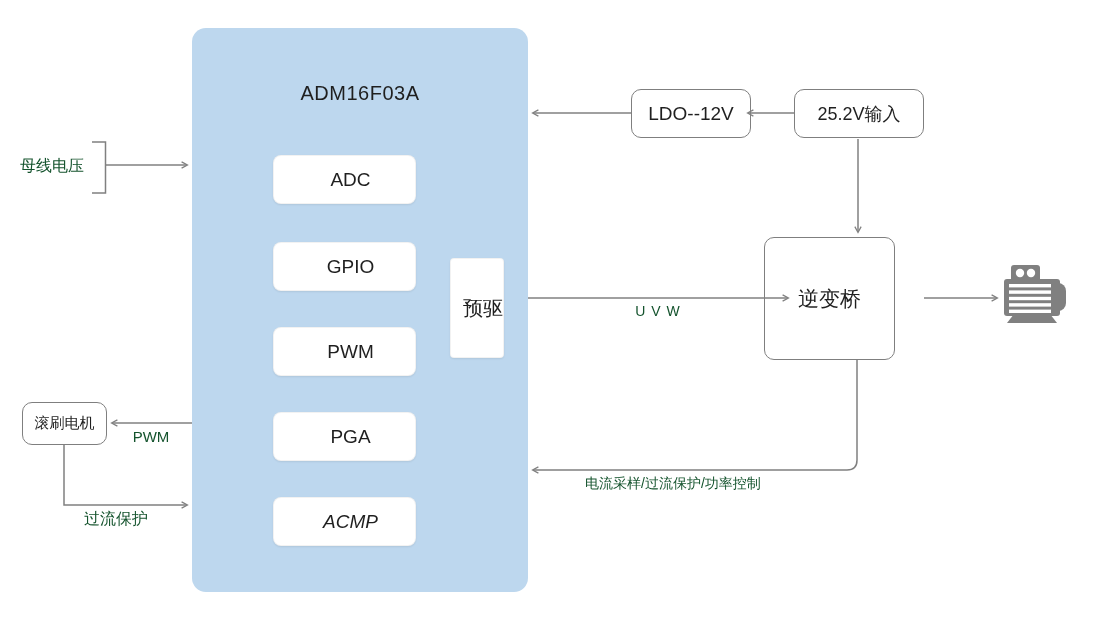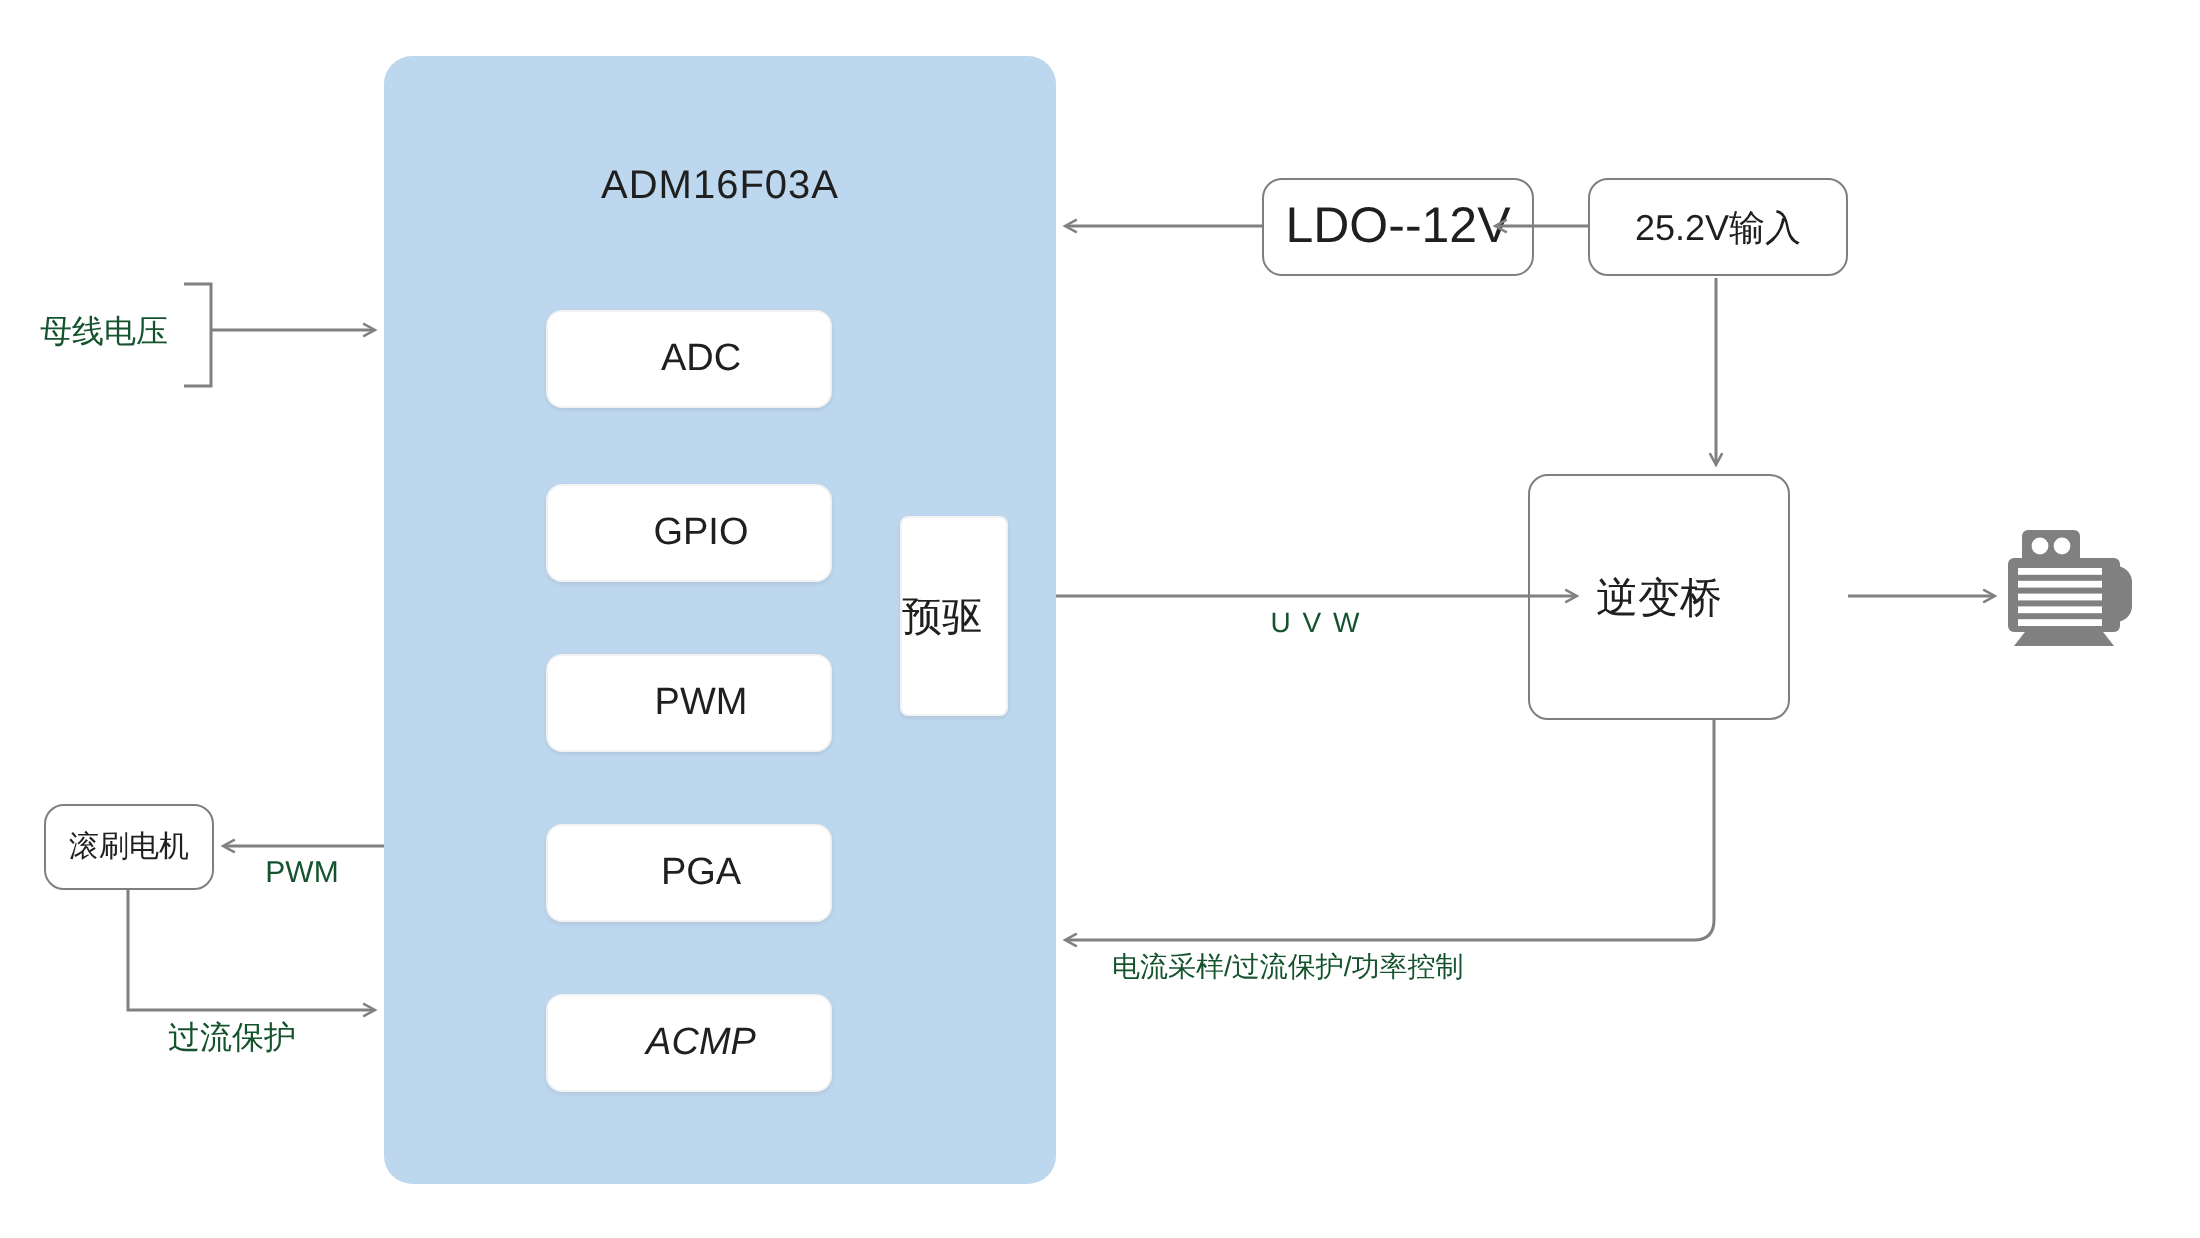--- a/index.html
+++ b/index.html
@@ -51,43 +51,43 @@
   .module.m3 { top: 412px; }
   .module.m4 { top: 497px; font-style: italic; }
   .predriver {
     position: absolute;
     left: 450px; top: 258px;
     width: 54px; height: 100px;
     background: #ffffff;
     border: 1px solid rgba(0,0,0,0.05);
     border-radius: 4px;
     box-shadow: 0 1px 2px rgba(0,0,0,0.08);
-    display: flex; align-items: center; justify-content: flex-start;
+    display: flex; align-items: center; justify-content: flex-end;
     font-size: 20px;
   }
   
   .node {
     position: absolute;
     background: #ffffff;
     border: 1.5px solid #7F7F7F;
     border-radius: 10px;
     display: flex; align-items: center; justify-content: center;
     color: #1f1f1f;
   }
-  .node.ldo       { left: 631px; top: 89px;  width: 136px; height: 49px;  font-size: 25px; }
+  .node.ldo       { left: 631px; top: 89px;  width: 120px; height: 49px;  font-size: 19px; }
   .node.pwr-input { left: 794px; top: 89px;  width: 130px; height: 49px;  font-size: 18px; }
   .node.inverter  { left: 764px; top: 237px; width: 131px; height: 123px; font-size: 21px; }
   .node.brush     { left: 22px;  top: 402px; width: 85px;  height: 43px;  font-size: 15px; }
   
   .lbl { position: absolute; color: #14532d; white-space: nowrap; }
   .lbl.bus        { left: 20px;  top: 156px; font-size: 16px; }
   .lbl.pwm        { left: 120px; top: 428px; width: 62px; text-align: center; font-size: 15px; }
   .lbl.ovc        { left: 84px;  top: 509px; font-size: 16px; }
   .lbl.uvw        { left: 598px; top: 303px; width: 120px; text-align: center; font-size: 14px; letter-spacing: 1px; }
-  .lbl.feedback   { left: 556px; top: 475px; font-size: 14px; }
+  .lbl.feedback   { left: 585px; top: 475px; font-size: 14px; }
   
   svg.wires, svg.motor {
     position: absolute;
     left: 0; top: 0;
   }
   svg.motor { left: 1000px; top: 259px; }
 </style>
 </head>
 <body>
 

